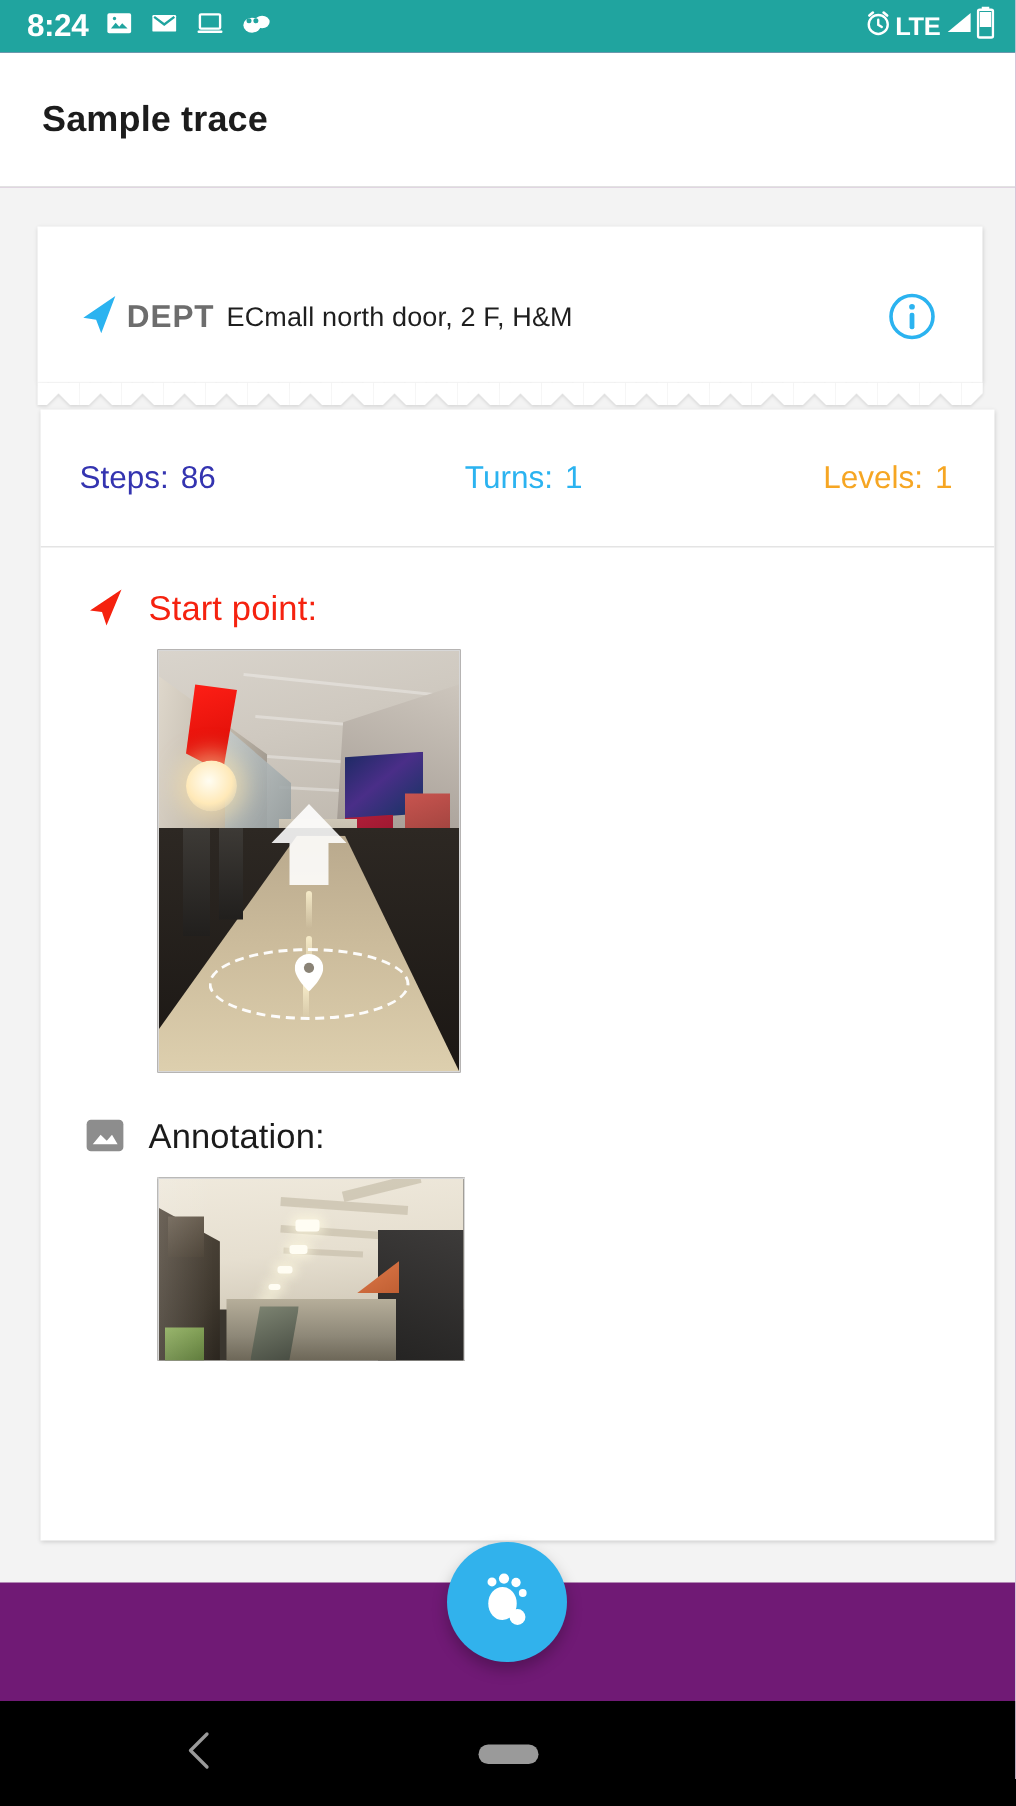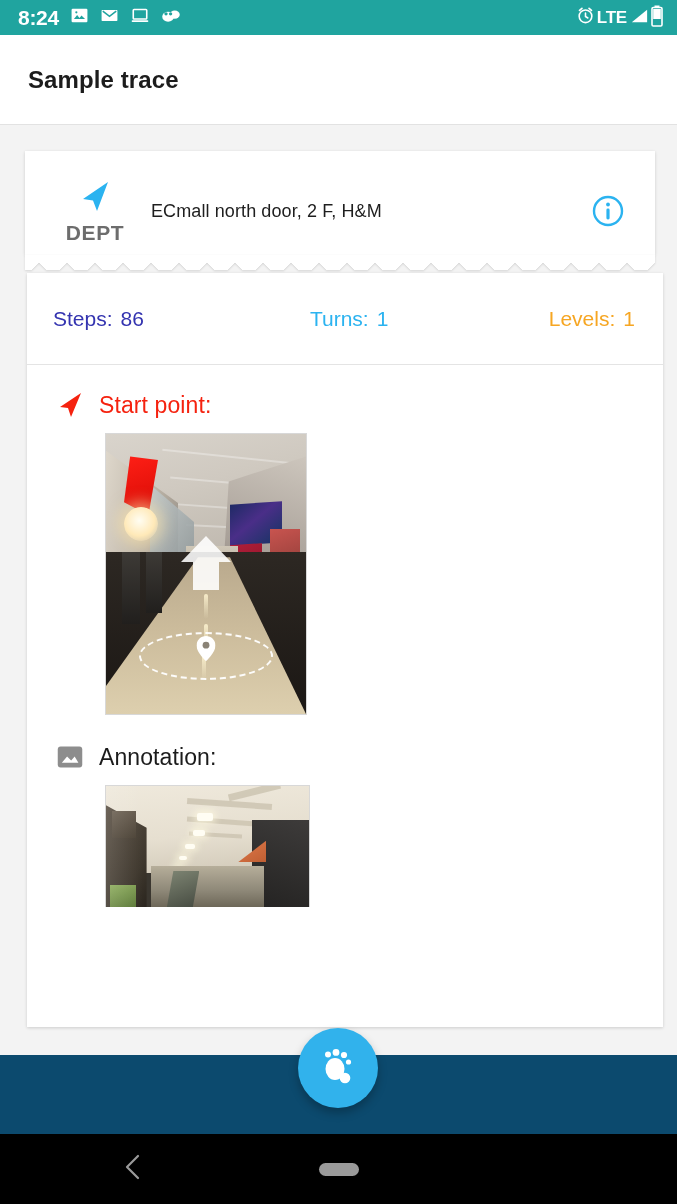--- a/index.html
+++ b/index.html
@@ -7,21 +7,21 @@
     width: 677px;
     height: 1204px;
     background: #f1f1f1;
     font-family: "Liberation Sans", sans-serif;
     overflow: hidden;
   }
   #screen {
     position: relative;
     width: 677px;
     height: 1204px;
-    background: #0c4a6e;
+    background: #701a75;
     overflow: hidden;
   }
 
   
   .status-bar {
     position: relative;
     height: 35px;
     background: #20a49f;
     display: flex;
     align-items: center;
@@ -96,21 +96,21 @@
     background: #ffffff;
     padding: 26px 22px 10px 22px;
     display: flex;
     align-items: center;
     box-shadow: 0 1px 3px rgba(0,0,0,0.16);
     min-height: 104px;
   }
   .dept-badge {
     width: 96px;
     display: flex;
-    flex-direction: column;
+    flex-direction: row;
     align-items: center;
     justify-content: center;
   }
   .dept-label {
     font-size: 21px;
     font-weight: bold;
     color: #6d6d6d;
     letter-spacing: 0.6px;
     margin-top: 2px;
   }

